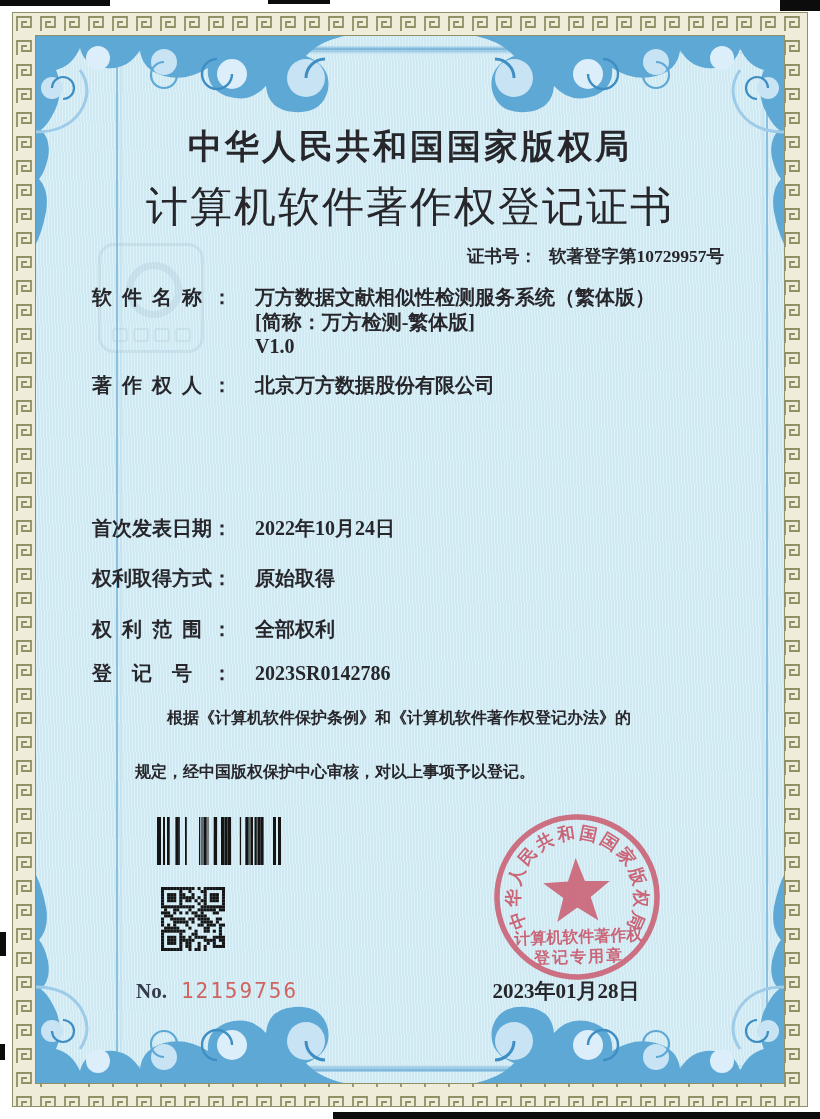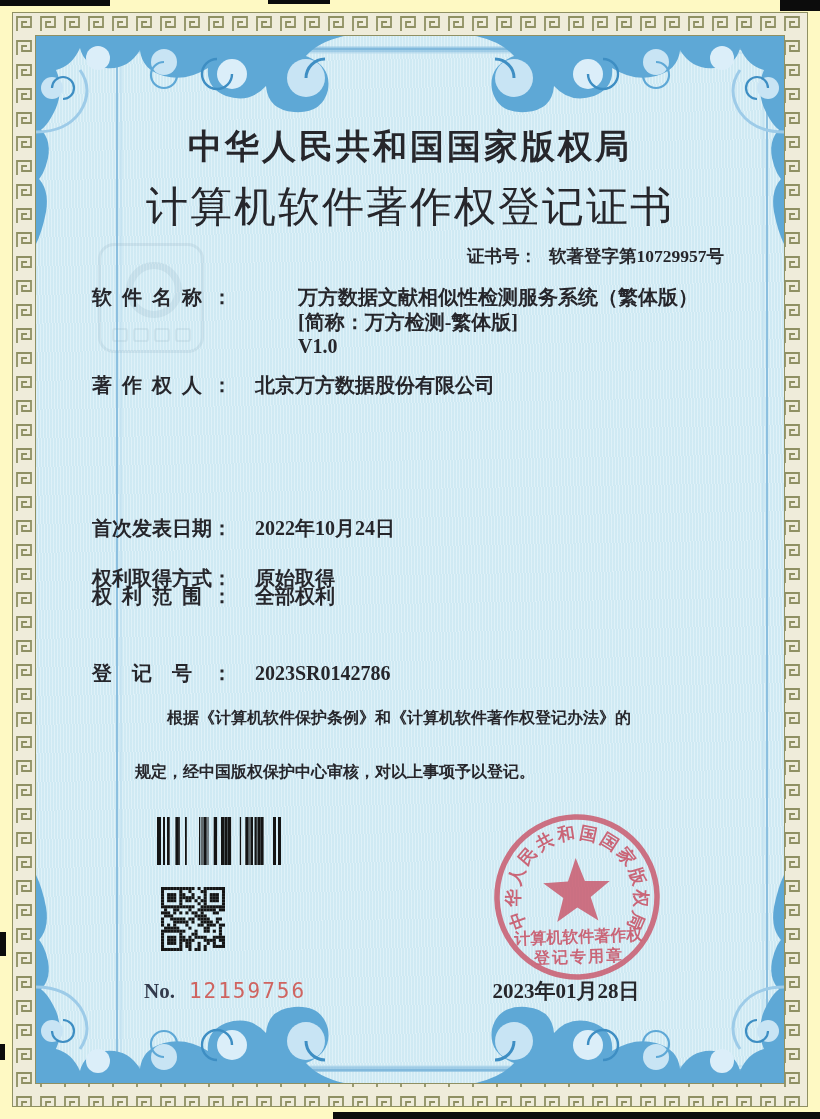--- a/index.html
+++ b/index.html
@@ -1,43 +1,43 @@
 <!DOCTYPE html>
 <html><head>
 <meta charset="utf-8">
 <style>
   html,body{margin:0;padding:0;background:#e9eae8;}
-  .page{position:relative;width:820px;height:1119px;margin:0 auto;background:#fef9c3;
+  .page{position:relative;width:820px;height:1119px;margin:0 auto;background:#ffffff;
         overflow:hidden;font-family:"Liberation Serif","DejaVu Serif",serif;color:#26262b;}
   .blue-area{position:absolute;left:36px;top:36px;width:748px;height:1047px;background:#d7eef6;}
   .blue-area::after{content:"";position:absolute;inset:0;
         background:repeating-linear-gradient(88deg,rgba(255,255,255,.20) 0 1px,rgba(140,195,220,.10) 1px 3px);}
   .deco{position:absolute;left:0;top:0;pointer-events:none;}
 
   .authority{position:absolute;left:0;right:0;top:124px;text-align:center;
         font-size:34px;font-weight:bold;letter-spacing:3px;}
   .cert-title{position:absolute;left:0;right:0;top:179px;text-align:center;
         font-size:42px;font-weight:normal;letter-spacing:2px;}
   .certno{position:absolute;top:244px;right:96px;font-size:17.5px;font-weight:bold;white-space:nowrap;}
   .certno .lbl{margin-right:12px;}
 
   .row{position:absolute;left:92px;font-size:20px;font-weight:bold;white-space:nowrap;line-height:1.25;}
   .row .lbl{display:inline-block;width:140px;text-align:justify;text-align-last:justify;vertical-align:top;}
   .row .val{margin-left:18px;}
-  .vlines{display:inline-block;margin-left:34px;vertical-align:top;padding-left:27px;}
+  .vlines{display:inline-block;margin-left:18px;vertical-align:top;}
   .vlines div{line-height:24.5px;}
 
   .st-line{position:absolute;left:88px;width:652px;font-size:16px;font-weight:bold;white-space:nowrap;margin-left:47px;}
   .st-1{top:708px;text-indent:2em;}
   .st-2{top:762px;}
 
   .barcode{position:absolute;left:157px;top:817px;}
   .qr{position:absolute;left:161px;top:887px;}
 
-  .serial{position:absolute;left:144px;top:979px;font-size:21px;white-space:nowrap;}
+  .serial{position:absolute;left:136px;top:979px;font-size:21px;white-space:nowrap;}
   .serial .prefix{color:#333b4c;font-weight:bold;margin-right:14px;}
   .serial .num{color:#cf6460;font-family:"DejaVu Sans Mono",monospace;letter-spacing:2px;}
 
   .issue-date{position:absolute;left:492px;top:977px;width:148px;text-align:center;
         font-size:21px;font-weight:bold;white-space:nowrap;}
   .seal{position:absolute;left:489px;top:809px;opacity:.9;transform:rotate(-2deg);}
 
   .watermark{position:absolute;left:98px;top:243px;width:100px;height:104px;
         border:3px solid rgba(130,162,178,.28);border-radius:16px;opacity:.6;}
   .watermark .ring{position:absolute;left:25px;top:16px;width:42px;height:42px;
@@ -123,21 +123,21 @@
   <div class="row" style="top:516px">
     <span class="lbl">首次发表日期：</span>
     <span class="val">2022年10月24日</span>
   </div>
 
   <div class="row" style="top:566px">
     <span class="lbl">权利取得方式：</span>
     <span class="val">原始取得</span>
   </div>
 
-  <div class="row" style="top:584px">
+  <div class="row" style="top:617px">
     <span class="lbl">权利范围：</span>
     <span class="val">全部权利</span>
   </div>
 
   <div class="row" style="top:661px">
     <span class="lbl">登记号：</span>
     <span class="val">2023SR0142786</span>
   </div>
 
   <div class="st-line st-1">根据《计算机软件保护条例》和《计算机软件著作权登记办法》的</div>

